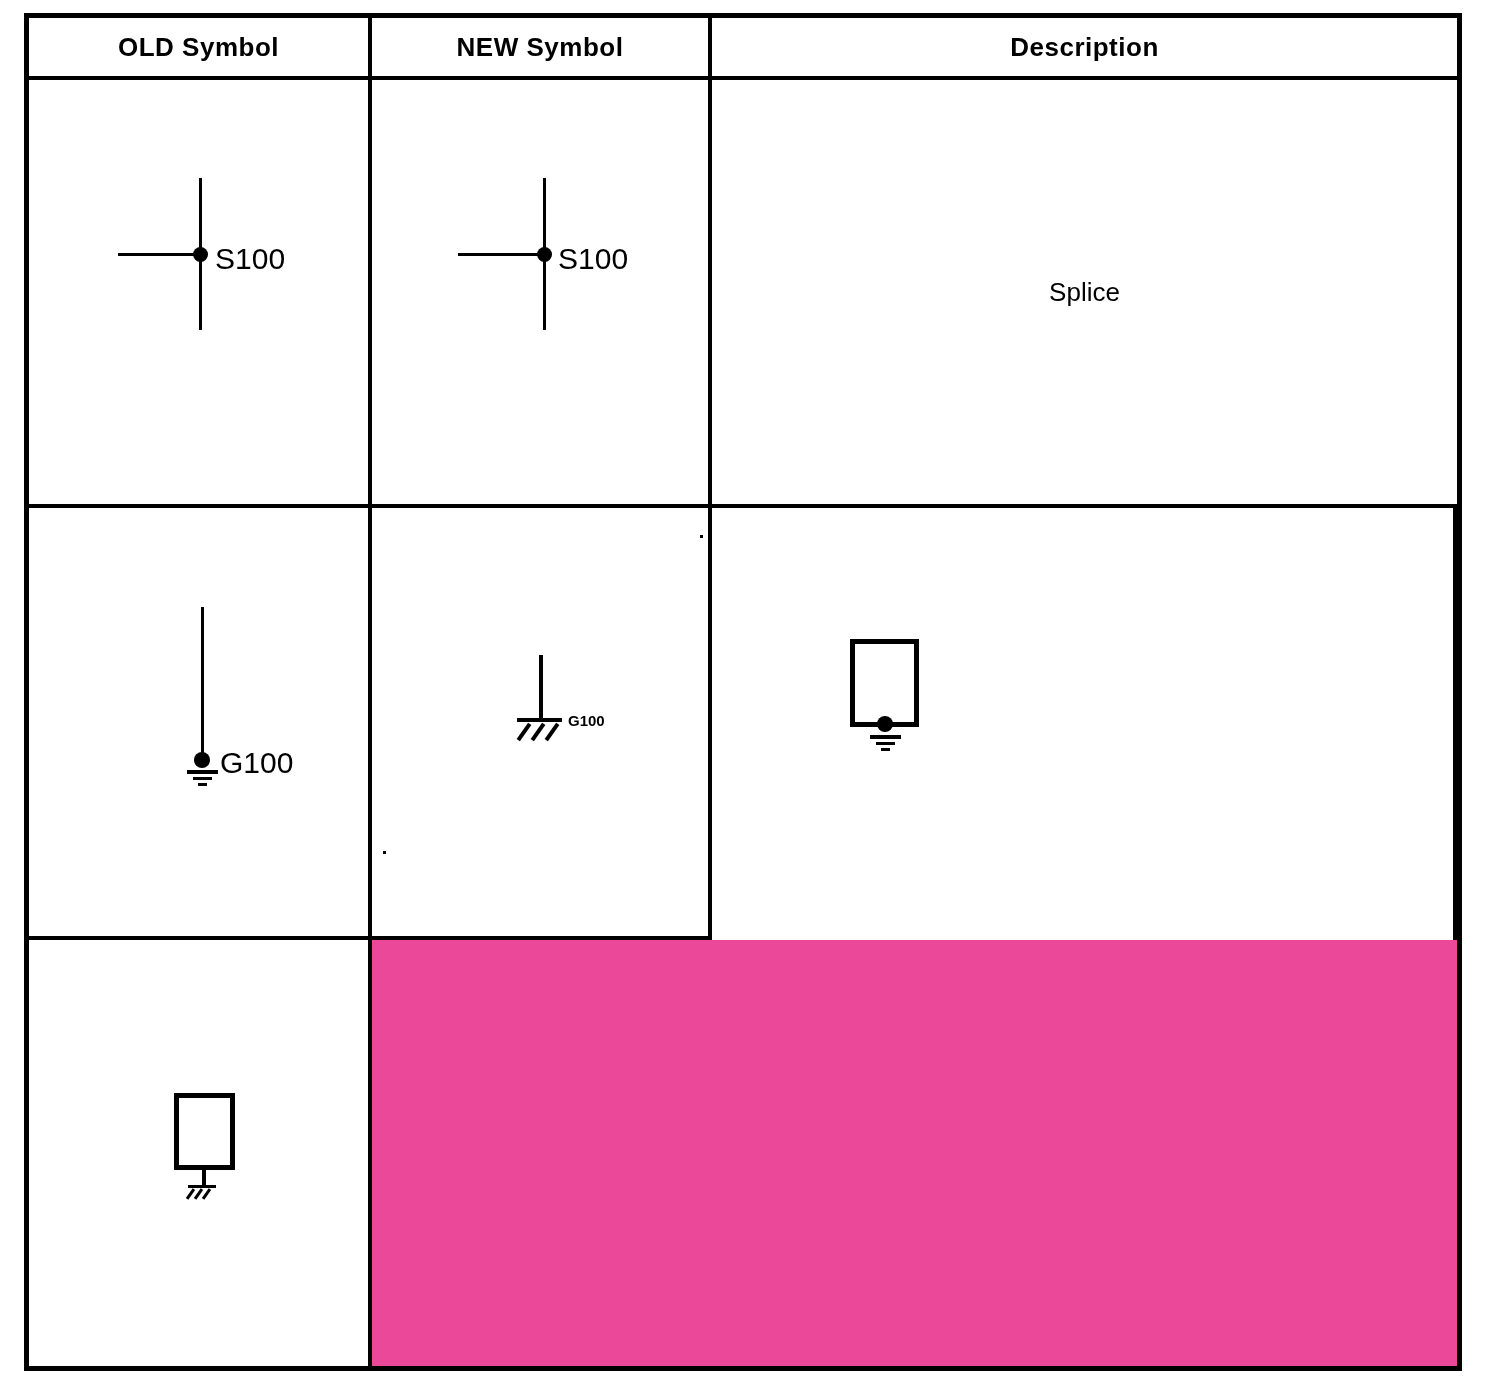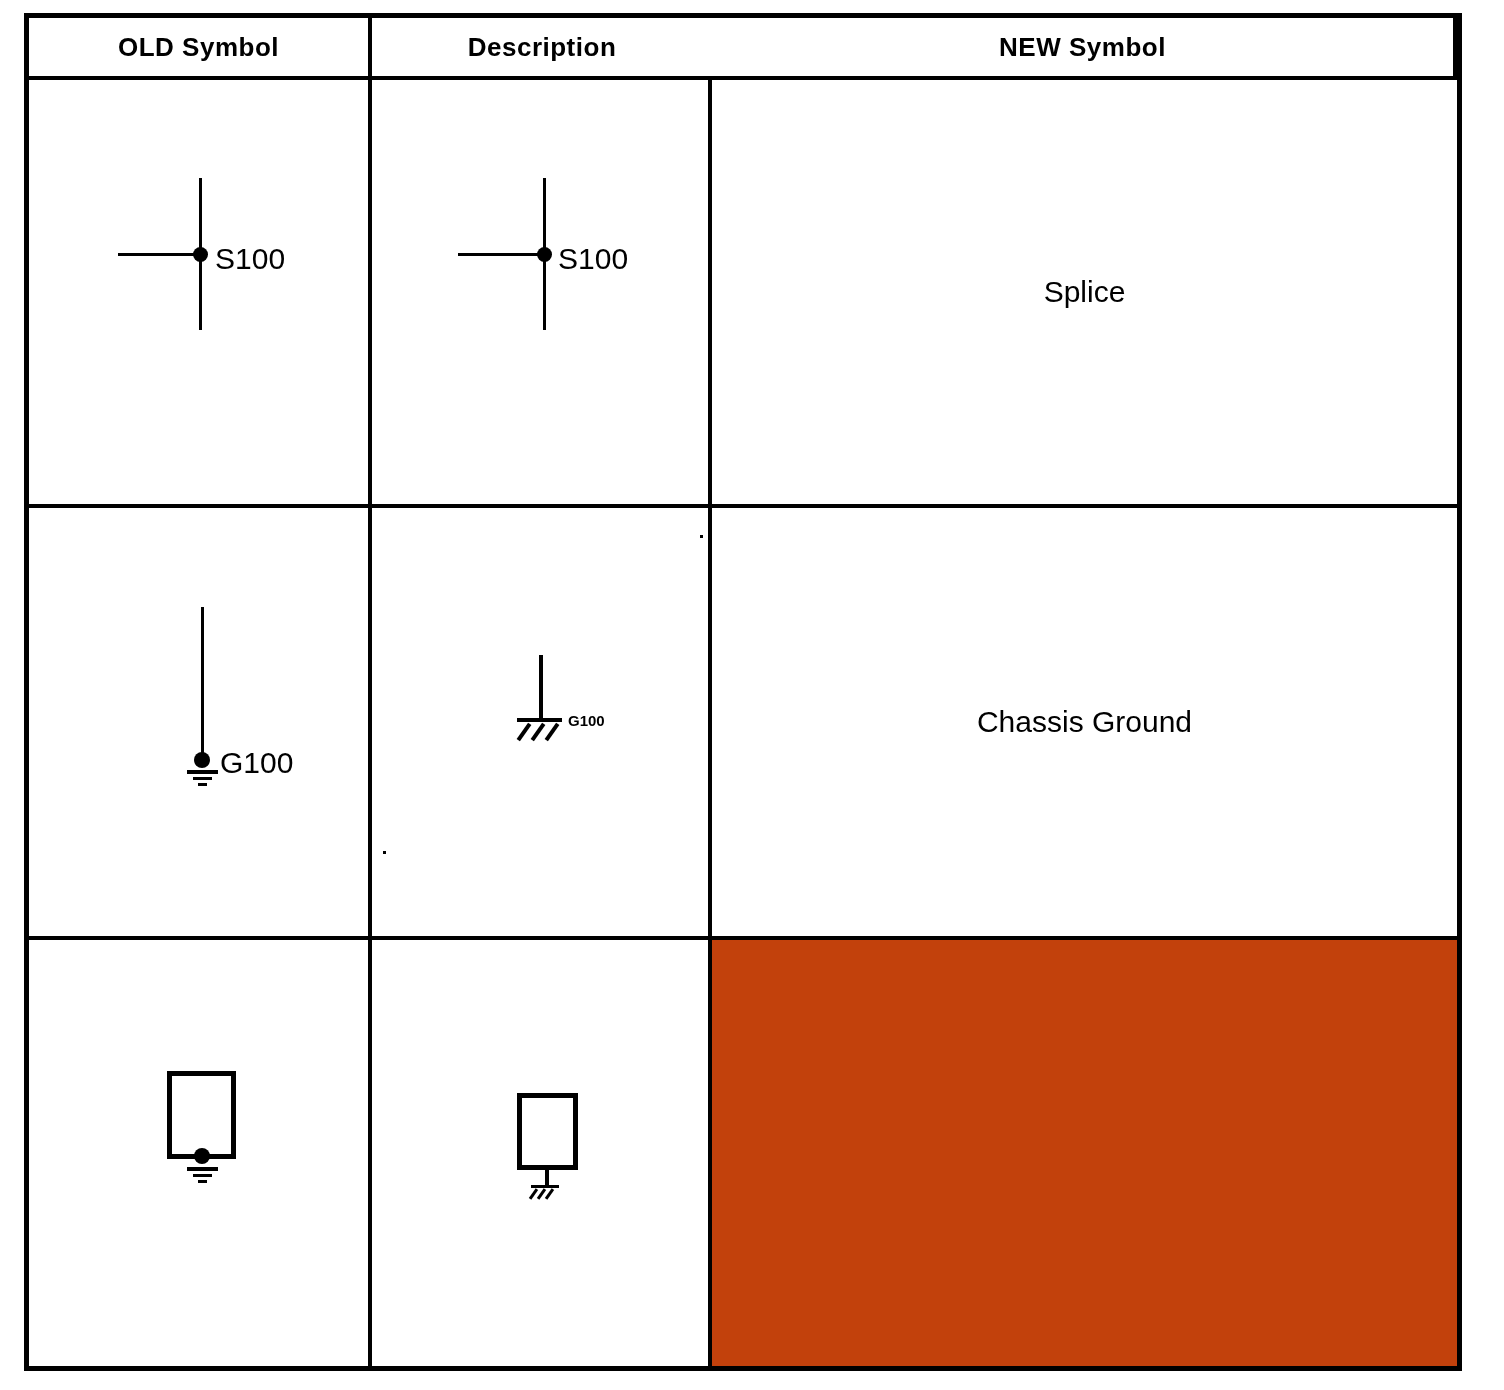--- a/index.html
+++ b/index.html
@@ -12,64 +12,64 @@
   .page{position:relative;width:1504px;height:1390px;background:#fff;overflow:hidden;}
 
   .symbol-table{
     position:absolute;left:24px;top:13px;
     width:1438px;height:1358px;
     box-sizing:border-box;
     border:5px solid #000;
     display:grid;
     grid-template-columns:343px 340px auto;
     grid-template-rows:62px 428px 432px auto;
-    background:#c2410c;
+    background:#ec4899;
   }
   .cell{
     position:relative;
     box-sizing:border-box;
     border-right:4px solid #000;
     border-bottom:4px solid #000;
     background:#fff;
   }
   .cell.last-col{border-right:none;}
   .cell.last-row{border-bottom:none;}
 
   .hdr{
     display:flex;align-items:center;justify-content:center;
     font-weight:bold;font-size:26px;letter-spacing:0.5px;
   }
   .desc{
     display:flex;align-items:center;justify-content:center;
-    font-size:30px;
+    font-size:26px;
   }
 
   
   .ln{position:absolute;background:#000;}
   .dot{position:absolute;background:#000;border-radius:50%;}
   .rect{position:absolute;box-sizing:border-box;border:5px solid #000;background:#fff;}
   .hash{position:absolute;background:#000;transform:rotate(35deg);}
   .sym-label{position:absolute;font-size:30px;line-height:1;white-space:nowrap;}
   .sym-label-sm{position:absolute;font-size:15px;font-weight:bold;line-height:1;white-space:nowrap;}
   .speck{position:absolute;width:3px;height:3px;background:#000;}
 </style>
 </head>
 <body>
 
 <div class="page">
   <div class="symbol-table">
 
     <div class="cell hdr">
       <span>OLD Symbol</span>
     </div>
+    <div class="cell hdr">
+      <span>NEW Symbol</span>
+    </div>
     <div class="cell hdr last-col">
       <span>Description</span>
-    </div>
-    <div class="cell hdr">
-      <span>NEW Symbol</span>
     </div>
 
     <div class="cell">
       <div>
         <div class="ln" style="left:170px;top:98px;width:3px;height:152px;"></div>
         <div class="ln" style="left:89px;top:173px;width:83px;height:3px;"></div>
         <div class="dot" style="left:164px;top:167px;width:15px;height:15px;"></div>
         <span class="sym-label" style="left:186px;top:164px;">S100</span>
       </div>
     </div>
@@ -100,23 +100,20 @@
         <div class="ln" style="left:167px;top:147px;width:4px;height:65px;"></div>
         <div class="ln" style="left:145px;top:210px;width:45px;height:4px;"></div>
         <div class="hash" style="left:150px;top:214px;width:4px;height:20px;"></div>
         <div class="hash" style="left:164px;top:214px;width:4px;height:20px;"></div>
         <div class="hash" style="left:178px;top:214px;width:4px;height:20px;"></div>
         <span class="sym-label-sm" style="left:196px;top:205px;">G100</span>
       </div>
       <div class="speck" style="left:328px;top:27px;"></div>
       <div class="speck" style="left:11px;top:343px;"></div>
     </div>
-    <div class="cell desc last-col">
-      <span>Chassis Ground</span>
-    </div>
 
     <div class="cell last-row">
       <div>
         <div class="rect" style="left:138px;top:131px;width:69px;height:88px;"></div>
         <div class="dot" style="left:165px;top:208px;width:16px;height:16px;"></div>
         <div class="ln" style="left:158px;top:227px;width:31px;height:4px;"></div>
         <div class="ln" style="left:164px;top:234px;width:19px;height:3px;"></div>
         <div class="ln" style="left:169px;top:240px;width:9px;height:3px;"></div>
       </div>
     </div>

